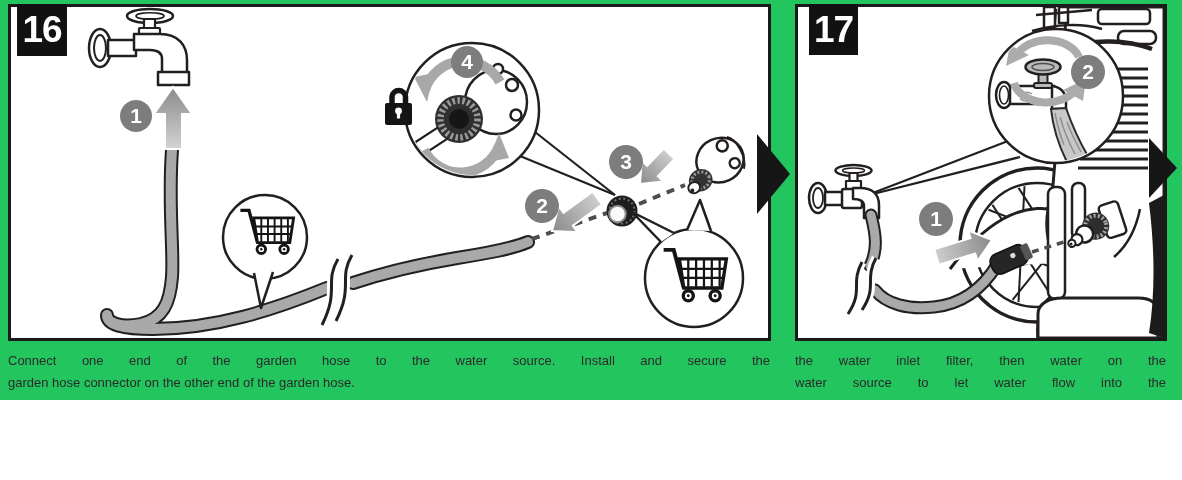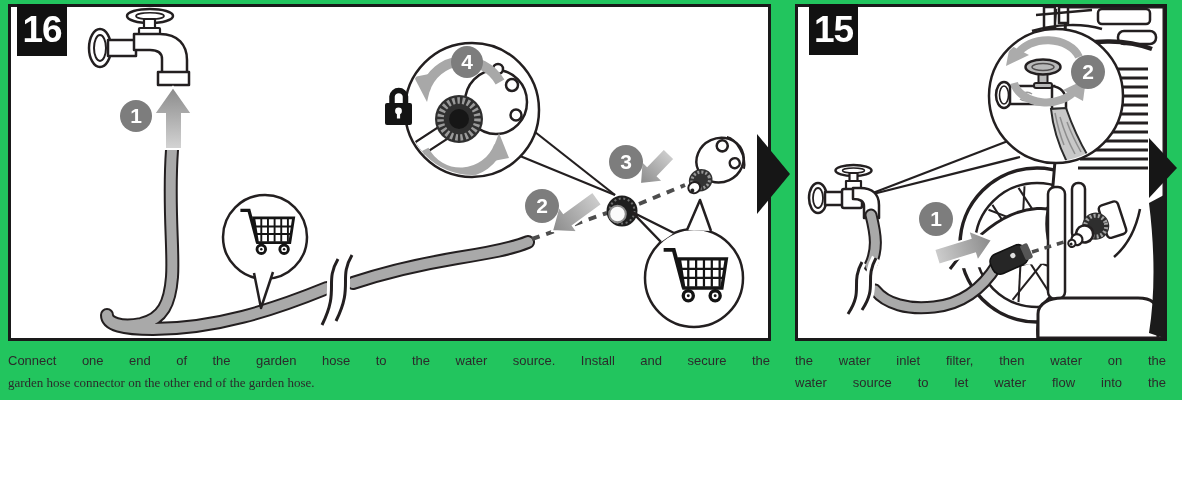--- a/index.html
+++ b/index.html
@@ -12,21 +12,21 @@
   .badge{position:absolute;top:-3px;background:#111;color:#fff;font-weight:bold;
          font-size:37px;display:flex;align-items:center;justify-content:center;
          letter-spacing:-1px;z-index:4;}
   .badge-16{left:6px;width:50px;height:52px;}
   .badge-17{left:11px;width:49px;height:51px;}
   .edge-arrow{position:absolute;z-index:6;}
   .caption{position:absolute;font-size:13px;line-height:22px;color:#2b2b2b;}
   .caption-16{left:8px;top:350px;width:762px;}
   .caption-17{left:795px;top:350px;width:371px;}
   .cap-line{text-align:justify;text-align-last:justify;}
-  .cap-line.last{text-align:left;text-align-last:left;font-family:Liberation Serif, serif;}
+  .cap-line.last{text-align:left;text-align-last:left;}
   svg text.callout{font-family:"Liberation Sans",sans-serif;font-weight:bold;fill:#ffffff;}
 </style>
 </head>
 <body>
 
 <div class="page">
 
   <div class="panel panel-16">
     <div class="badge badge-16">16</div>
     <svg width="757" height="331" viewBox="0 0 757 331">
@@ -181,21 +181,21 @@
         <use href="#cart" transform="translate(684,272) scale(1.12)"></use>
       </g>
     </svg>
   </div>
 
   <svg class="edge-arrow" style="left:755px;top:132px;" width="38" height="84">
     <polygon points="2,2 2,82 35,42" fill="#161616"></polygon>
   </svg>
 
   <div class="panel panel-17">
-    <div class="badge badge-17">15</div>
+    <div class="badge badge-17">17</div>
     <svg width="366" height="331" viewBox="0 0 366 331">
 
       <g>
         <g fill="#fff" stroke="#231f20">
           <circle cx="239" cy="238" r="77" stroke-width="3.5"></circle>
           <circle cx="239" cy="238" r="62" fill="none" stroke-width="2.5"></circle>
           <g stroke-width="2" fill="none">
             <line x1="299" y1="238" x2="187" y2="268"></line>
               <line x1="287.5" y1="273.3" x2="179.3" y2="231.7"></line>
             <line x1="257.5" y1="295.1" x2="194.4" y2="197.9"></line>

